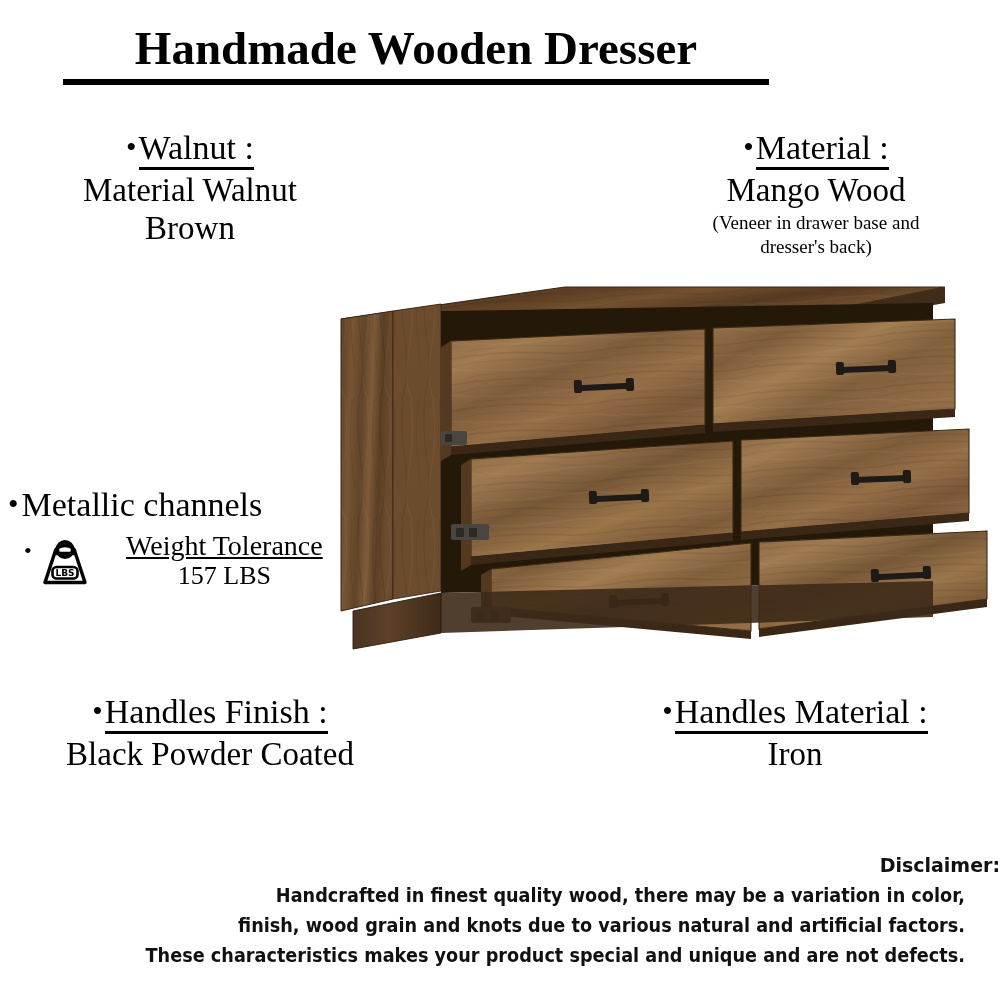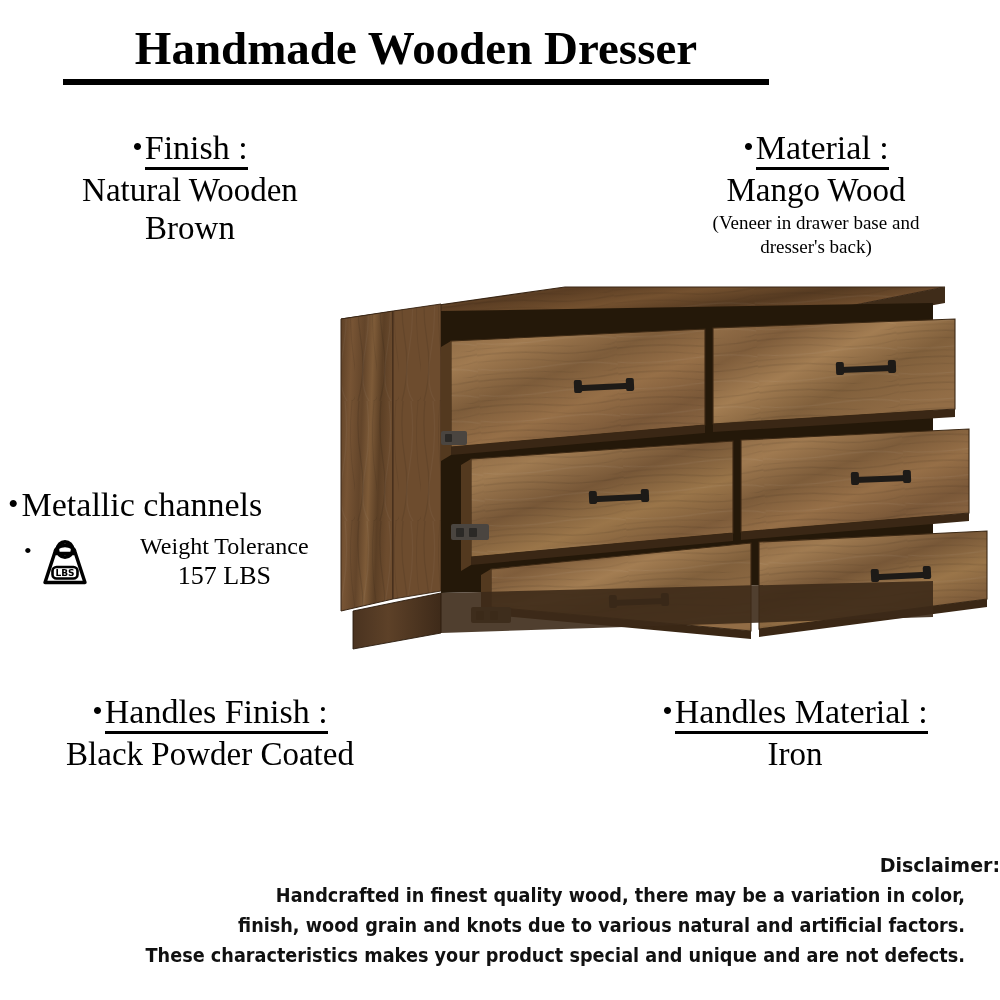--- a/index.html
+++ b/index.html
@@ -115,24 +115,25 @@
     height: 50px;
     flex: 0 0 auto;
     margin-top: 5px;
   }
   #weight-text {
     flex: 1 1 auto;
     text-align: center;
     padding-left: 4px;
   }
   #weight-label {
-    font-size: 24px;
+    font-size: 28px;
     line-height: 30px;
     display: block;
     white-space: nowrap;
+    text-decoration: underline;
   }
   #weight-value {
     font-size: 26px;
     line-height: 30px;
     display: block;
   }
 
   
   #product-image {
     position: absolute;
@@ -168,22 +169,22 @@
 </style>
 </head>
 <body>
 
 <div id="title-block">
   <div id="page-title">Handmade Wooden Dresser</div>
   <div id="title-rule"></div>
 </div>
 
 <div class="feature" id="feature-finish">
-  <span class="feat-head"><span class="bullet">•</span><span class="u">Finish :</span></span>
-  <span class="feat-val">Natural Wooden</span>
+  <span class="feat-head"><span class="bullet">•</span><span class="u">Walnut :</span></span>
+  <span class="feat-val">Material Walnut</span>
   <span class="feat-val" style="margin-top:0">Brown</span>
 </div>
 
 <div class="feature" id="feature-material">
   <span class="feat-head"><span class="bullet">•</span><span class="u">Material :</span></span>
   <span class="feat-val">Mango Wood</span>
   <span class="feat-note">(Veneer in drawer base and</span>
   <span class="feat-note" style="margin-top:0">dresser's back)</span>
 </div>
 

